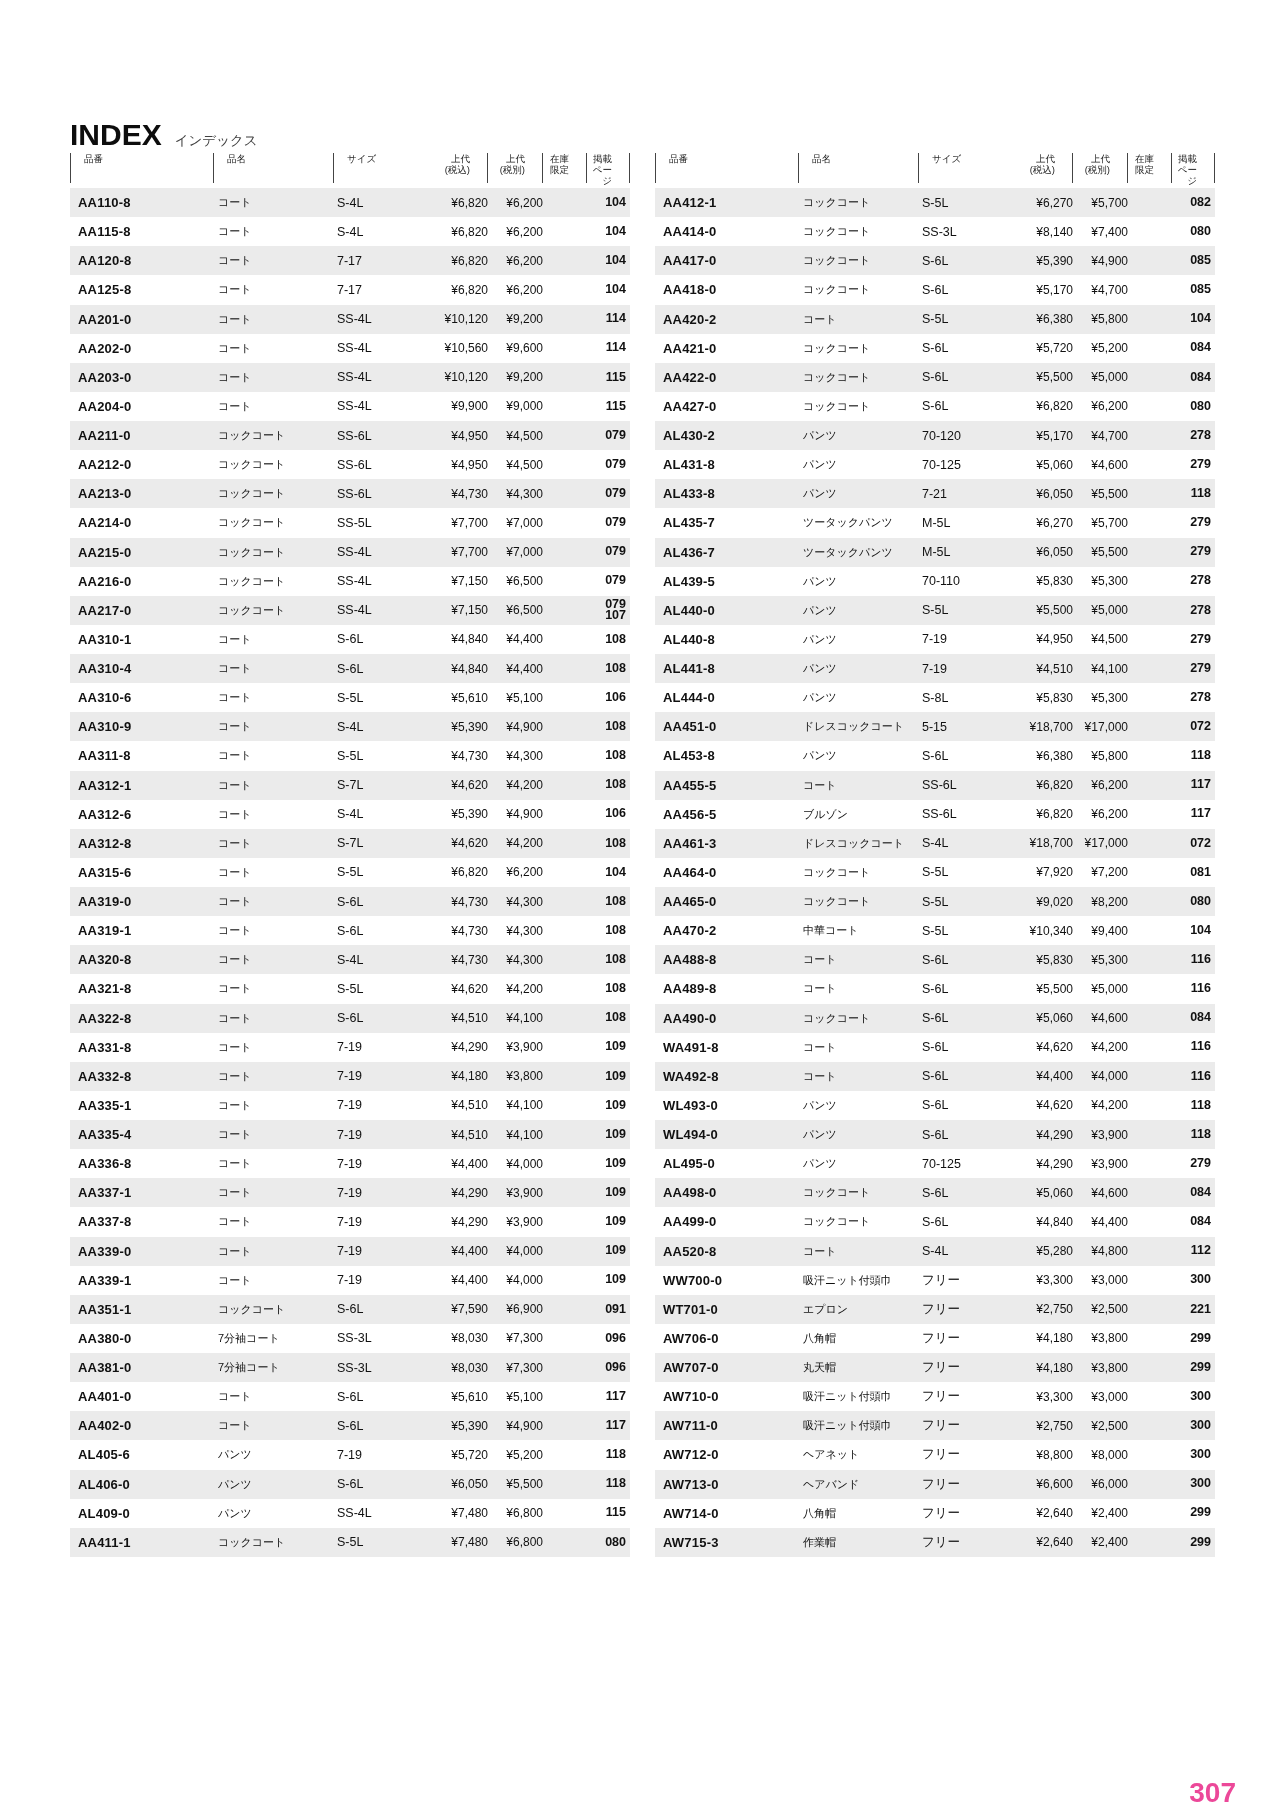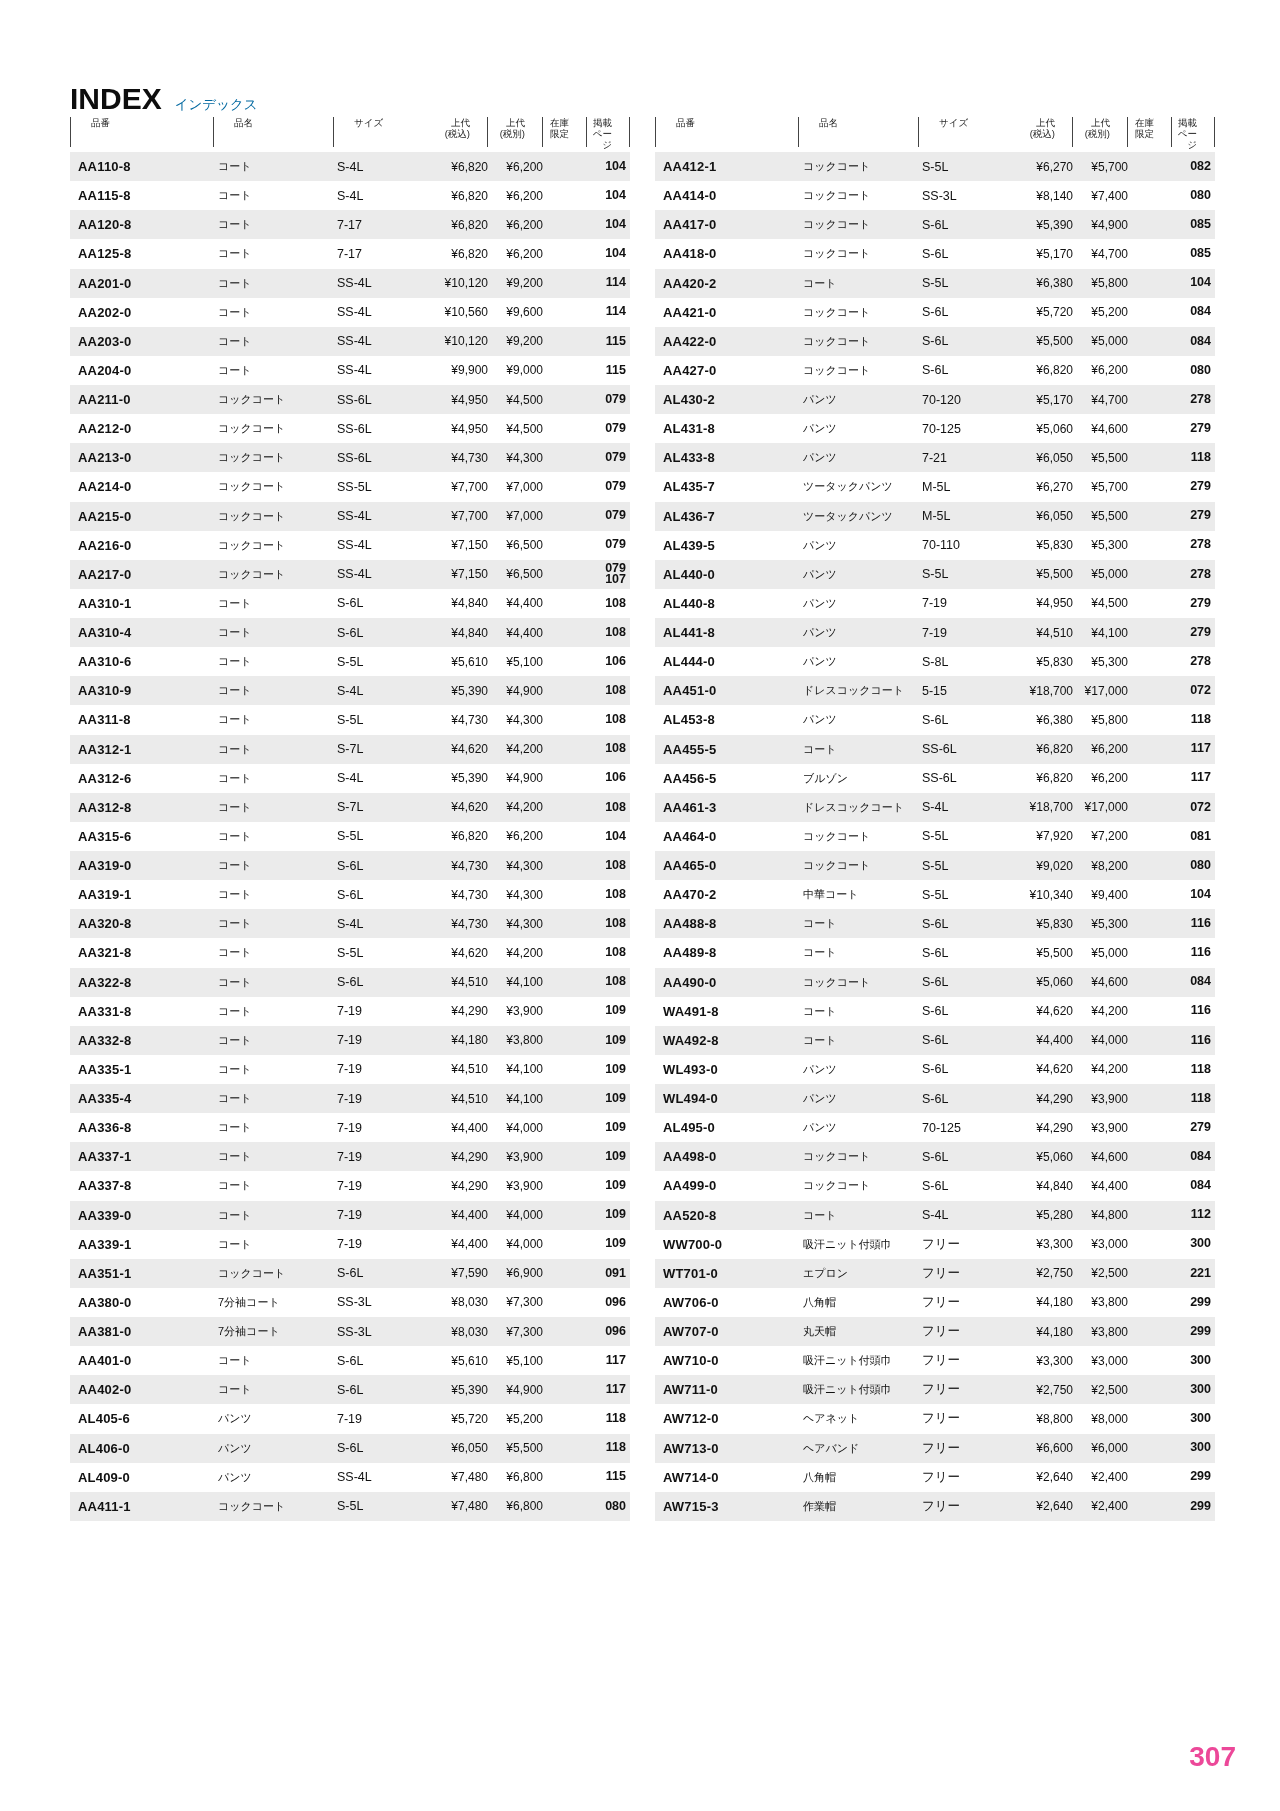--- a/index.html
+++ b/index.html
@@ -1,37 +1,37 @@
 <!DOCTYPE html>
 <html><head>
 <meta charset="utf-8">
 <style>
   html,body{margin:0;padding:0;}
   body{
     width:1280px;height:1811px;position:relative;background:#ffffff;
     font-family:"Liberation Sans","DejaVu Sans",sans-serif;color:#111;
     -webkit-font-smoothing:antialiased;
   }
-  .page{position:absolute;inset:0;background:#fff;overflow:hidden;}
+  .page{position:absolute;inset:0;background:#fff;overflow:hidden;margin-top:36px;}
 
   
   .page-header{position:absolute;left:70px;top:82px;display:flex;align-items:baseline;}
   .title{font-size:30px;font-weight:bold;letter-spacing:0px;color:#0d0d0d;}
-  .subtitle{font-size:13.5px;margin-left:13px;color:#0369a1;}
+  .subtitle{font-size:13.5px;margin-left:13px;color:#404040;}
 
   
   .index-table{position:absolute;top:117px;width:560px;}
   #table-left{left:70px;}
   #table-right{left:655px;}
 
   .grid-cols{display:grid;grid-template-columns:143px 120px 57px 98px 55px 44px 43px;}
 
   .thead{height:35px;align-items:start;}
   .hcell{font-size:9.5px;line-height:11px;color:#222;height:30px;box-sizing:border-box;}
-  .hcell.col-left{border-left:1px solid #444;padding-left:20px;text-align:left;}
+  .hcell.col-left{border-left:1px solid #444;padding-left:13px;text-align:left;}
   .hcell.col-right{border-right:1px solid #444;padding-right:17px;text-align:right;
     display:flex;flex-direction:column;align-items:flex-end;justify-content:flex-start;}
 
   .tbody .trow{height:29.13px;align-items:center;}
   .tbody .trow:nth-child(odd){background:#ebebeb;}
   .cell{box-sizing:border-box;white-space:pre-line;overflow:hidden;}
   .dcol-code{font-weight:bold;font-size:13px;padding-left:8px;letter-spacing:0.2px;}
   .dcol-name{font-size:11px;padding-left:5px;}
   .dcol-size{font-size:12.5px;padding-left:4px;}
   .dcol-price_incl,.dcol-price_excl{font-size:12px;text-align:right;}

